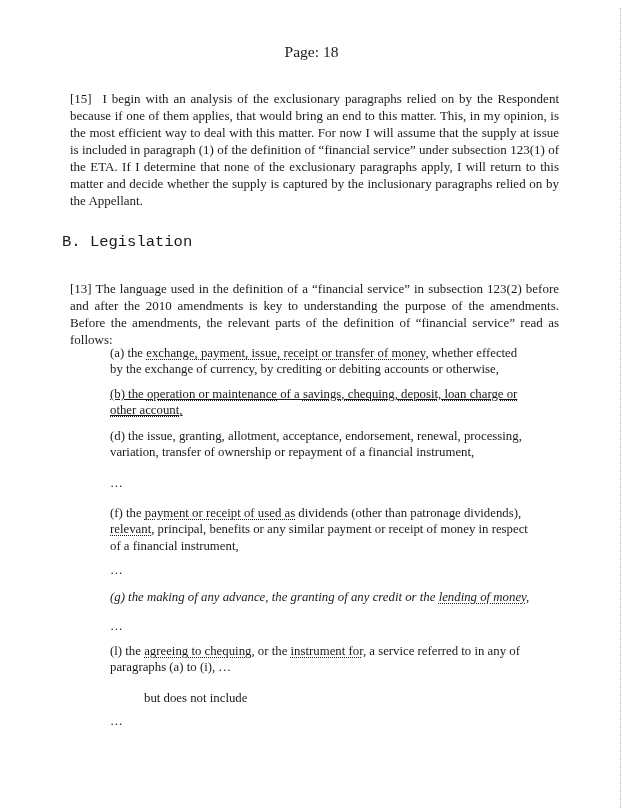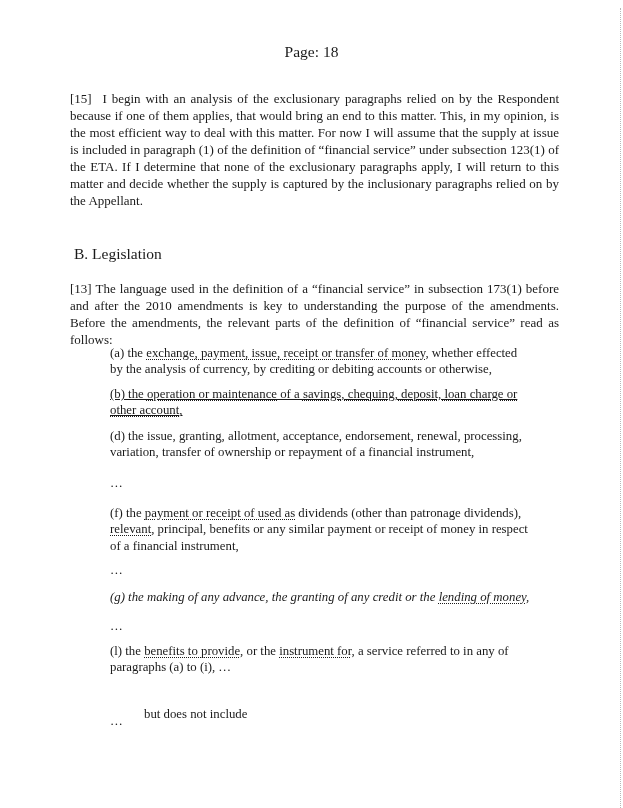--- a/index.html
+++ b/index.html
@@ -39,21 +39,22 @@
       font-size: 13px;
       line-height: 17px;
       text-align: justify;
       margin: 8px;
     }
     .heading {
       position: absolute;
       left: 62px;
       font-size: 15.5px;
       line-height: 20px;
-      margin: 12px;
+      margin: 0;
+      font-family: Liberation Mono, monospace;
     }
     .quote {
       position: absolute;
       left: 110px;
       width: 422px;
       font-size: 12.8px;
       line-height: 16.4px;
       margin: 0;
     }
     .ul {
@@ -71,35 +72,35 @@
 <body>
 
 <div class="page-edge"></div>
 
 <div class="page-header">Page: 18</div>
 
 <p class="body-para" style="top:82px;"><span class="para-num">[15]</span> <span>I begin with an analysis of the exclusionary paragraphs relied on by the Respondent because if one of them applies, that would bring an end to this matter. This, in my opinion, is the most efficient way to deal with this matter. For now I will assume that the supply at issue is included in paragraph (1) of the definition of “financial service” under subsection 123(1) of the ETA. If I determine that none of the exclusionary paragraphs apply, I will return to this matter and decide whether the supply is captured by the inclusionary paragraphs relied on by the Appellant.</span></p>
 
 <p class="heading" style="top:232px;">B. Legislation</p>
 
-<p class="body-para" style="top:272px;"><span>[13]</span> <span>The language used in the definition of a “financial service” in subsection 173(1) before and after the 2010 amendments is key to understanding the purpose of the amendments. Before the amendments, the relevant parts of the definition of “financial service” read as follows:</span></p>
+<p class="body-para" style="top:272px;"><span>[13]</span> <span>The language used in the definition of a “financial service” in subsection 123(2) before and after the 2010 amendments is key to understanding the purpose of the amendments. Before the amendments, the relevant parts of the definition of “financial service” read as follows:</span></p>
 
-<p class="quote" style="top:345px;"><span>(a) the </span><span class="ul">exchange, payment, issue, receipt or transfer of money</span><span>, whether effected by the analysis of currency, by crediting or debiting accounts or otherwise,</span></p>
+<p class="quote" style="top:345px;"><span>(a) the </span><span class="ul">exchange, payment, issue, receipt or transfer of money</span><span>, whether effected by the exchange of currency, by crediting or debiting accounts or otherwise,</span></p>
 
 <p class="quote" style="top:386px;text-decoration:underline;"><span>(b) the </span><span class="ul">operation or maintenance</span><span> of a </span><span class="ul">savings, chequing, deposit, loan charge or other account</span><span>,</span></p>
 
 <p class="quote" style="top:428px;">(d) the issue, granting, allotment, acceptance, endorsement, renewal, processing, variation, transfer of ownership or repayment of a financial instrument,</p>
 
 <p class="quote" style="top:475px;">…</p>
 
 <p class="quote" style="top:505px;"><span>(f) the </span><span class="ul">payment or receipt of used as</span><span> dividends (other than patronage dividends), </span><span class="ul">relevant</span><span>, principal, benefits or any similar payment or receipt of money in respect of a financial instrument,</span></p>
 
 <p class="quote" style="top:562px;">…</p>
 
 <p class="quote" style="top:589px;font-style:italic;"><span>(g) the making of any advance, the granting of any credit or the </span><span class="ul">lending of money</span><span>,</span></p>
 
 <p class="quote" style="top:618px;">…</p>
 
-<p class="quote" style="top:643px;"><span>(l) the </span><span class="ul">benefits to provide</span><span>, or the </span><span class="ul">instrument for</span><span>, a service referred to in any of paragraphs (a) to (i), …</span></p>
+<p class="quote" style="top:643px;"><span>(l) the </span><span class="ul">agreeing to chequing</span><span>, or the </span><span class="ul">instrument for</span><span>, a service referred to in any of paragraphs (a) to (i), …</span></p>
 
-<p class="quote" style="top:706px;padding-left:34px;">but does not include</p>
+<p class="quote" style="top:690px;padding-left:34px;">but does not include</p>
 
 <p class="quote" style="top:713px;">…</p>
 
 </body></html>

